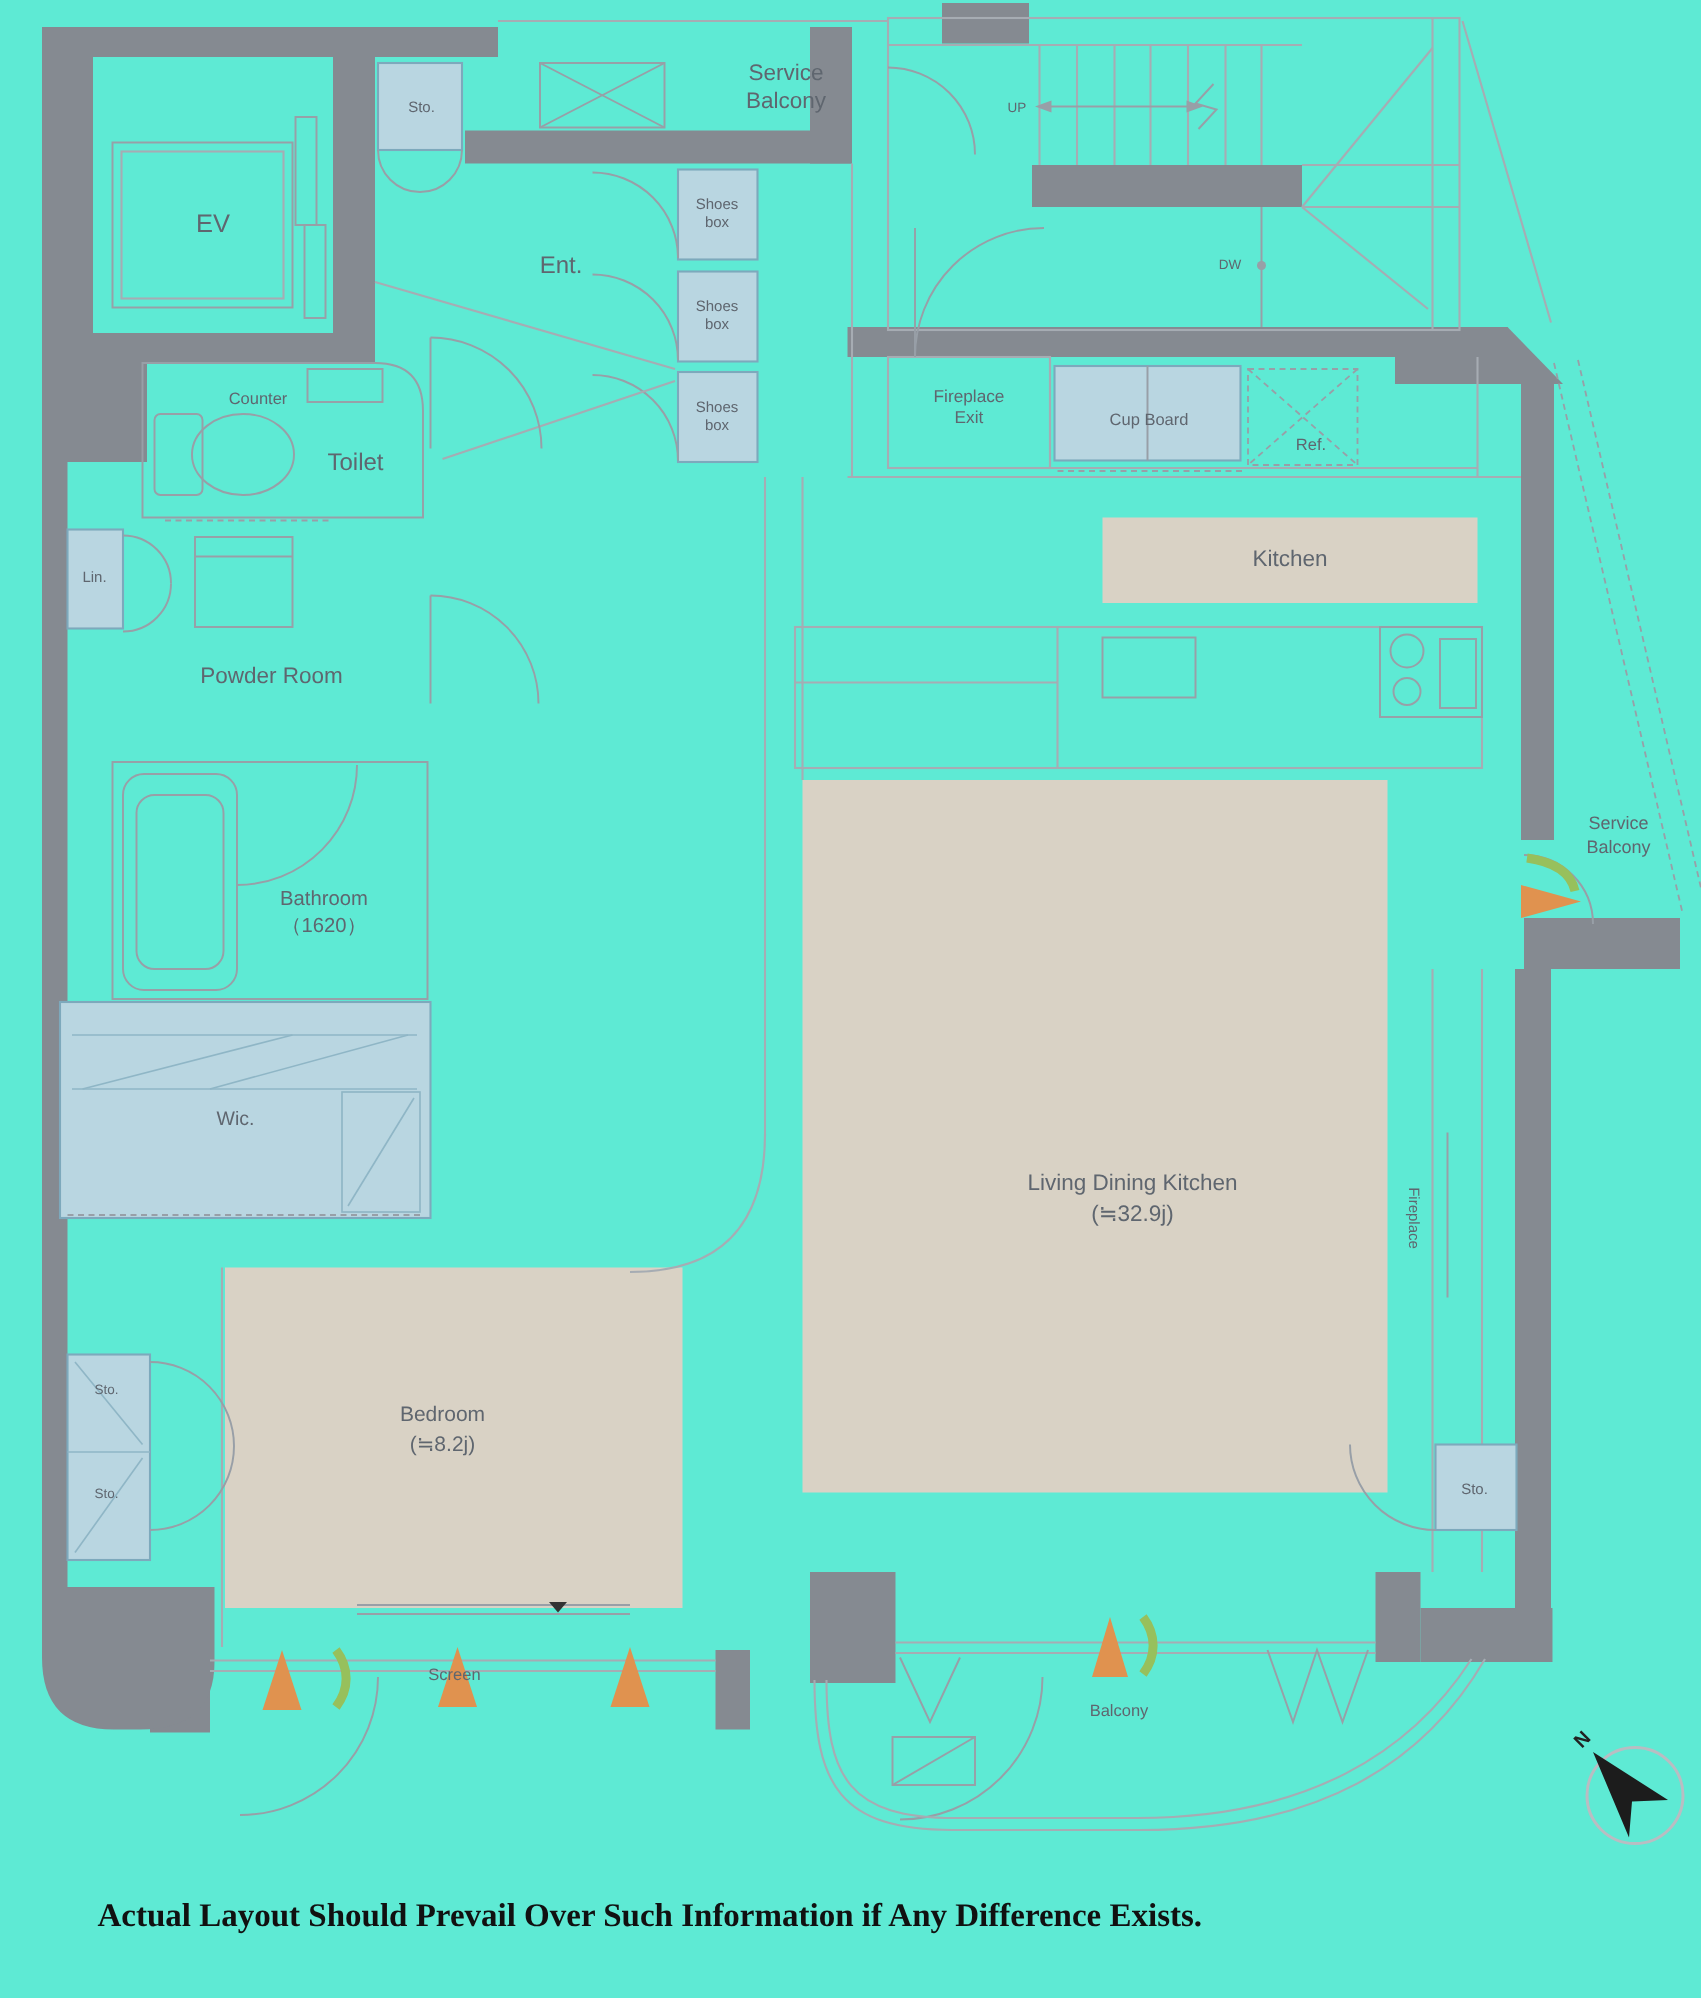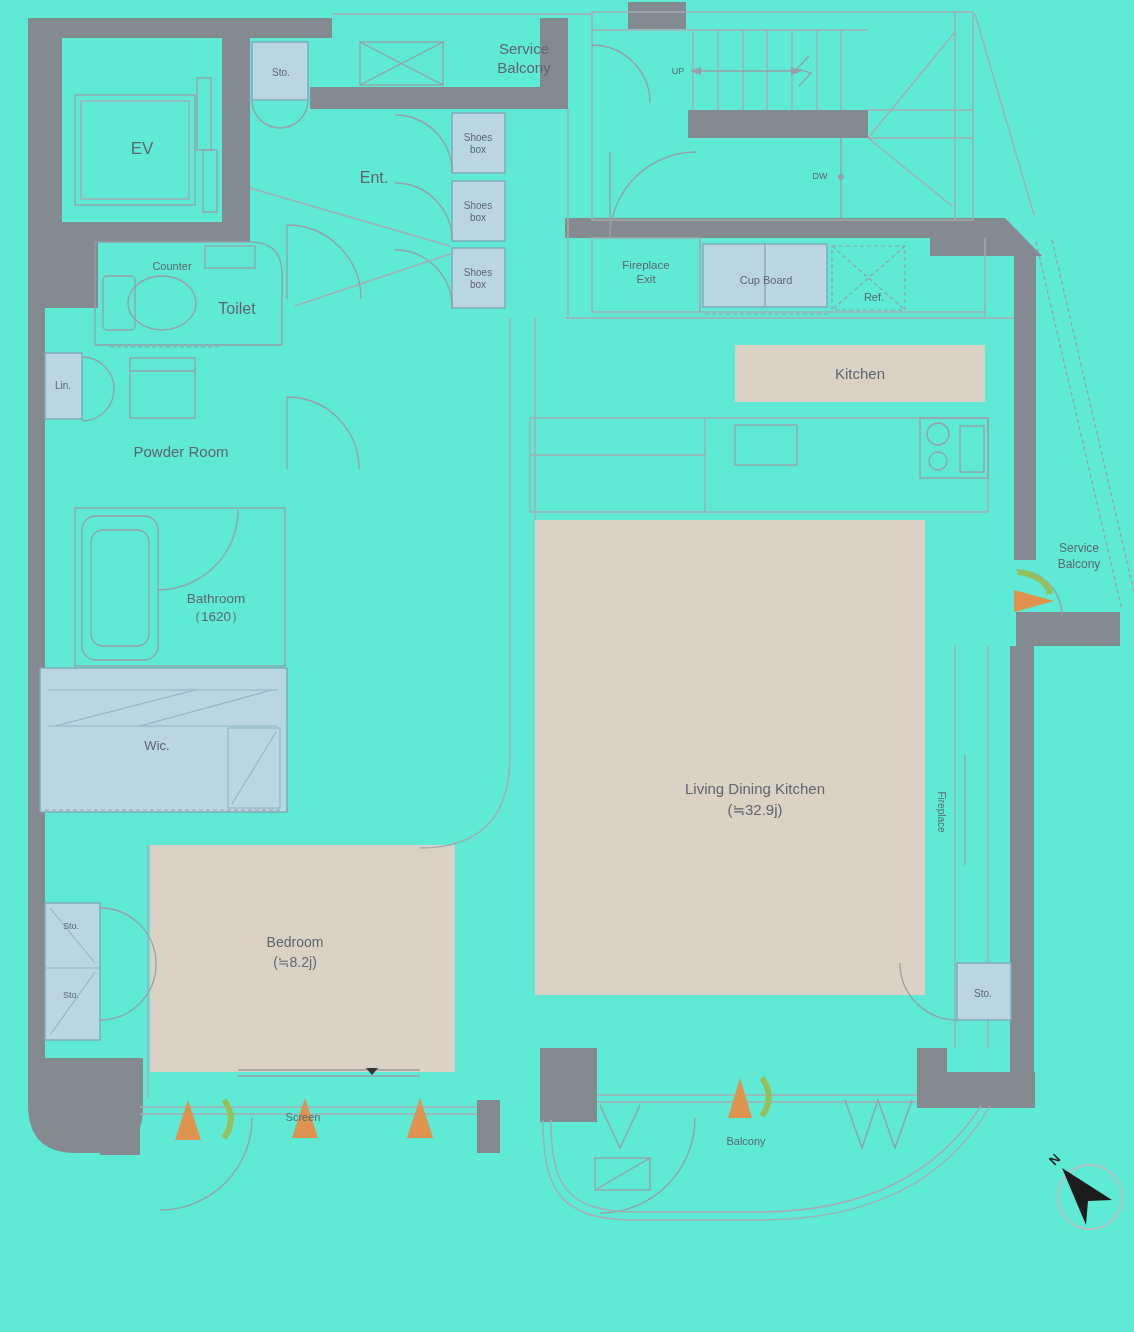--- a/index.html
+++ b/index.html
@@ -284,14 +284,15 @@
 (≒32.9j)</div>
 <div class="lbl vert" style="left:941px;top:812px;font-size:10px;">Fireplace</div>
 <div class="lbl" style="left:295px;top:953px;font-size:14px;line-height:1.4;">Bedroom
 (≒8.2j)</div>
 <div class="lbl" style="left:71px;top:927px;font-size:9px;">Sto.</div>
 <div class="lbl" style="left:71px;top:996px;font-size:9px;">Sto.</div>
 <div class="lbl" style="left:303px;top:1086px;font-size:11px;margin-top:32px;">Screen</div>
 <div class="lbl" style="left:746px;top:1142px;font-size:11px;">Balcony</div>
 <div class="lbl" style="left:983px;top:994px;font-size:10px;">Sto.</div>
 <div class="lbl north-n" style="left:1055px;top:1160px;font-size:13px;">N</div>
+<div class="lbl disclaimer" style="left:65px;top:1263px;font-size:22px;">Actual Layout Should Prevail Over Such Information if Any Difference Exists.</div>
 
 </div>
 
 </body></html>

